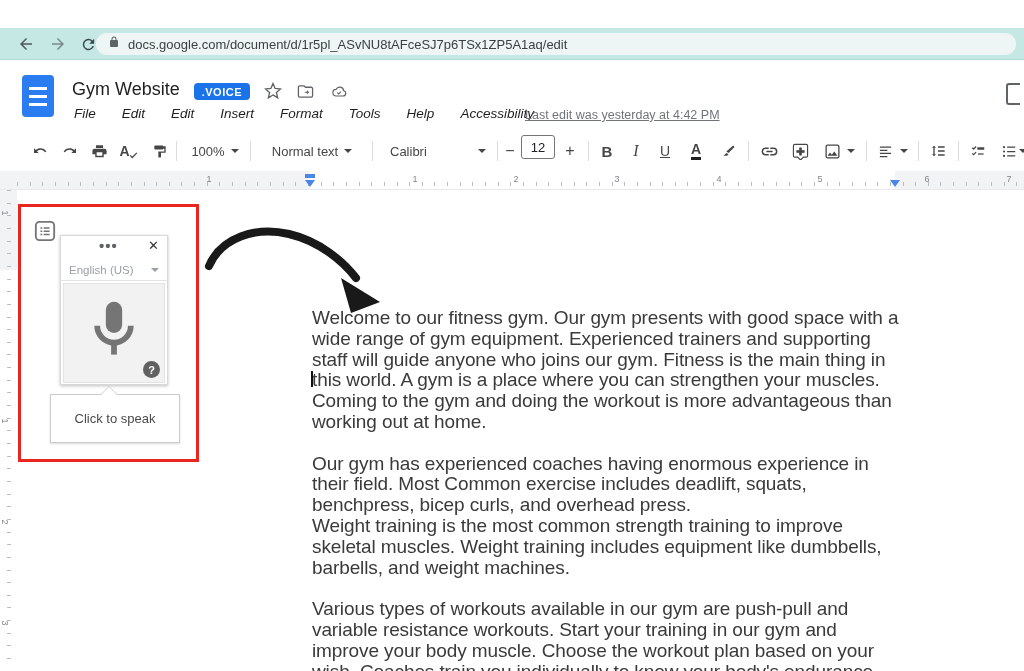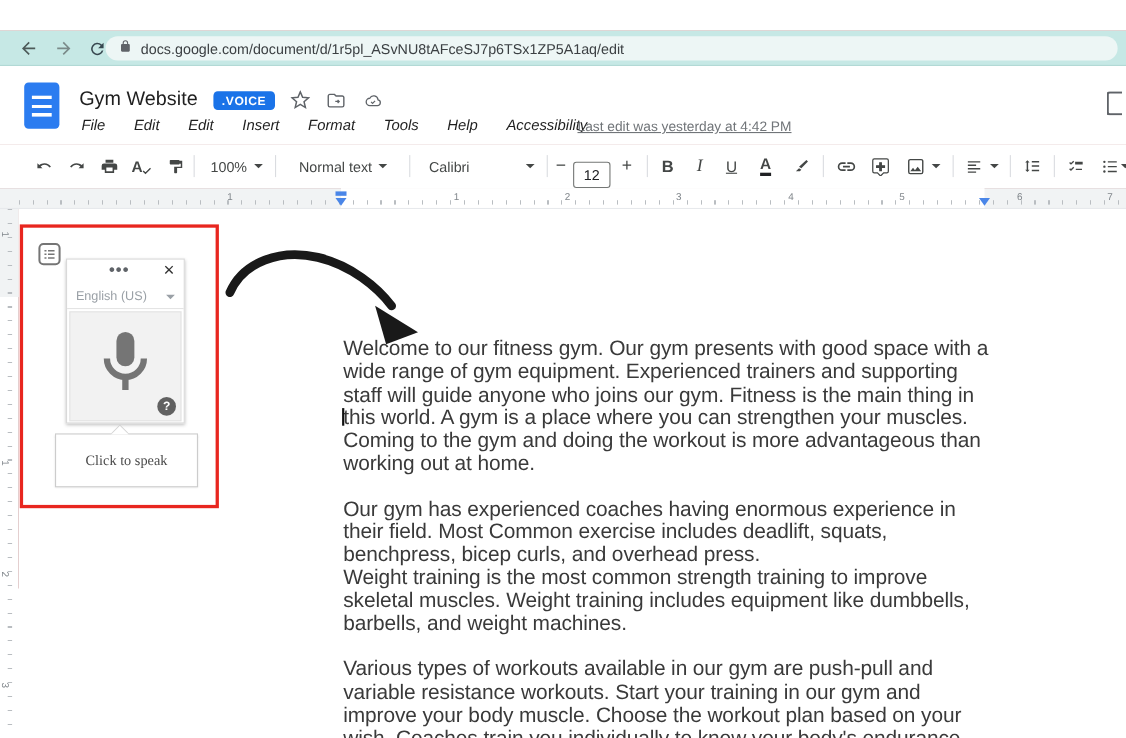--- a/index.html
+++ b/index.html
@@ -40,21 +40,21 @@
 
   
   #toolbar { left:0; top:103px; width:1024px; height:40px; background:#fff; }
   .tb { position:absolute; top:8px; height:24px; display:flex; align-items:center;
     justify-content:center; color:#444746; }
   .tb svg { display:block; }
   .sep { position:absolute; top:10px; width:1px; height:20px; background:#dadce0; }
   .ddtxt { font-size:13px; color:#444746; }
   .caret { width:0; height:0; border-left:4px solid transparent; border-right:4px solid transparent;
     border-top:4px solid #444746; margin-left:6px; }
-  .fsbox { position:absolute; top:16px; left:521px; width:34px; height:24px;
+  .fsbox { position:absolute; top:4px; left:521px; width:34px; height:24px;
     border:1px solid #747775; border-radius:3px; display:flex; align-items:center;
     justify-content:center; font-size:13px; color:#202124; }
   .bld { font-weight:bold; font-size:15px; }
   .ital { font-family:"Liberation Serif", serif; font-style:italic; font-size:16px; }
   .undl { font-size:14px; text-decoration:underline; }
   .acolor { font-size:14px; font-weight:bold; border-bottom:3px solid #202124; line-height:15px; }
 
   
   #hruler { left:0; top:143px; width:1024px; height:19px; background:#f1f3f4;
     border-bottom:1px solid #e7e9ec; }
@@ -104,21 +104,21 @@
     border:1px solid #e3e3e3; display:flex; align-items:center; justify-content:center; }
   #helpq { position:absolute; right:4px; bottom:4px; width:17px; height:17px; border-radius:50%;
     background:#616161; color:#fff; font-size:11px; font-weight:bold; display:flex;
     align-items:center; justify-content:center; }
   #tooltip { left:50px; top:366px; width:130px; height:49px; background:#fff;
     border:1px solid #ccc; box-shadow:0 1px 2px rgba(0,0,0,.15); }
   #tooltip .notch { position:absolute; left:50px; top:-8px; width:0; height:0;
     border-left:8px solid transparent; border-right:8px solid transparent;
     border-bottom:8px solid #fff; filter:drop-shadow(0 -1px 0 #ccc); }
   #tooltip .ttx { position:absolute; left:0; top:16px; width:100%; text-align:center;
-    font-size:13px; color:#4a4a4a;font-family:Liberation Serif, serif; }
+    font-size:13px; color:#4a4a4a; }
 
   
   #vidbar { left:0; top:666px; width:1024px; height:5px; background:#1b222b; }
   #vidbar .seg { position:absolute; left:45px; top:0; width:335px; height:5px; background:#9aa0a6; }
 </style>
 </head>
 <body>
 
 <div id="stage">
 

